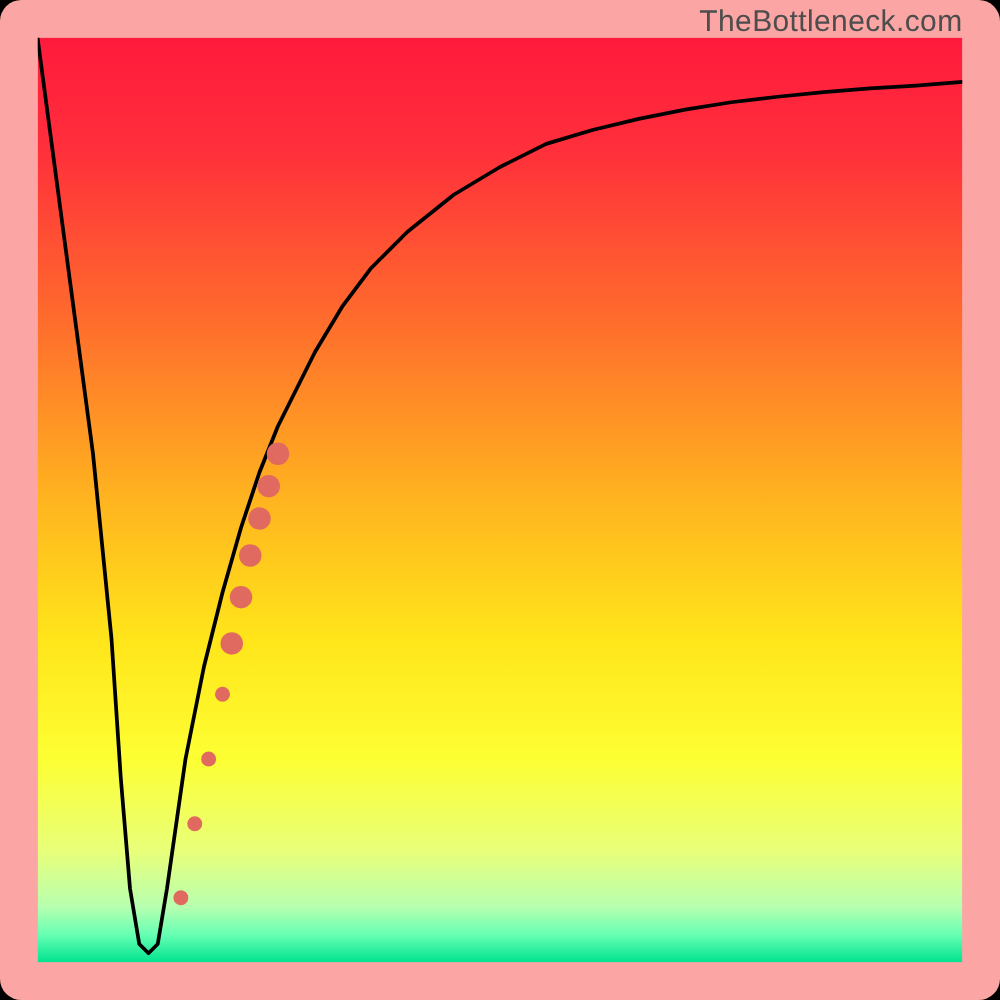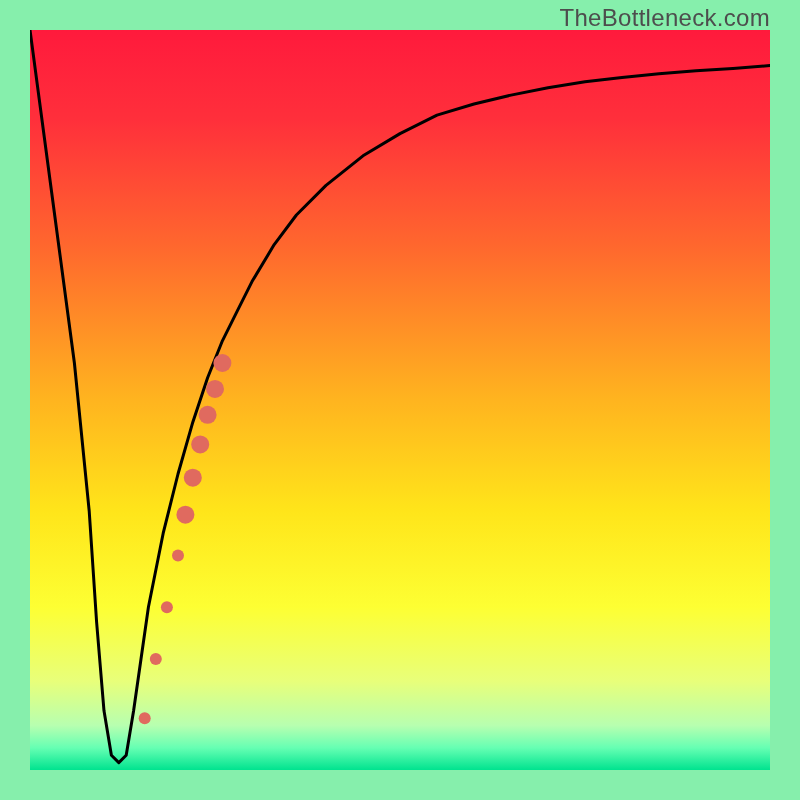--- a/index.html
+++ b/index.html
@@ -7,21 +7,22 @@
     padding: 0;
     width: 800px;
     height: 800px;
     overflow: hidden;
     background: #000;
     font-family: Arial, Helvetica, sans-serif;
   }
   .frame {
     position: absolute;
     inset: 0;
-    background: #86efac;
+    background: #fca5a5;
+    border-radius: 17px;
   }
   .plot {
     position: absolute;
     left: 30px;
     top: 30px;
     width: 740px;
     height: 740px;
     overflow: hidden;
   }
   .watermark {

